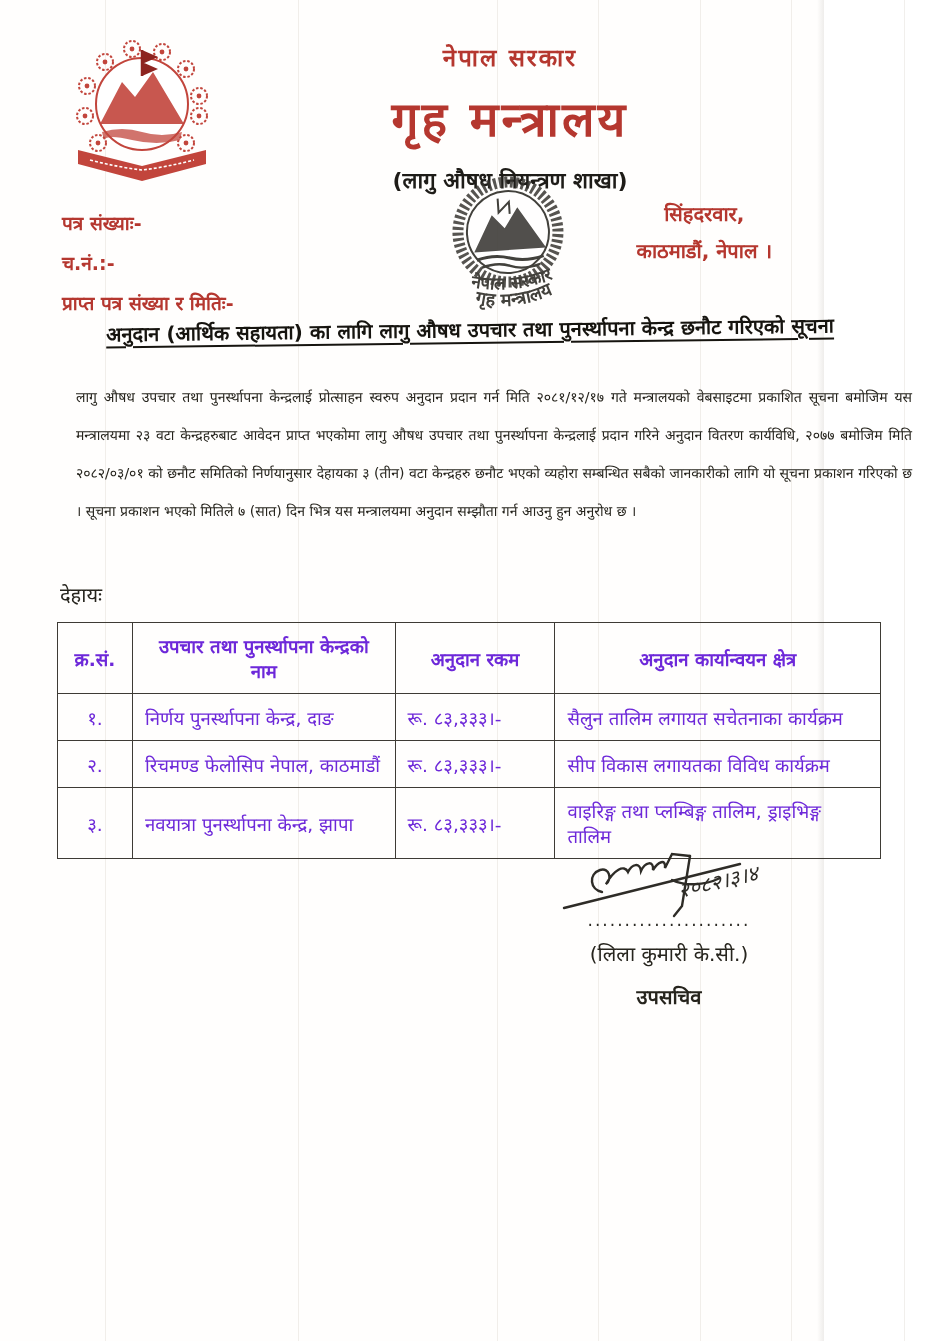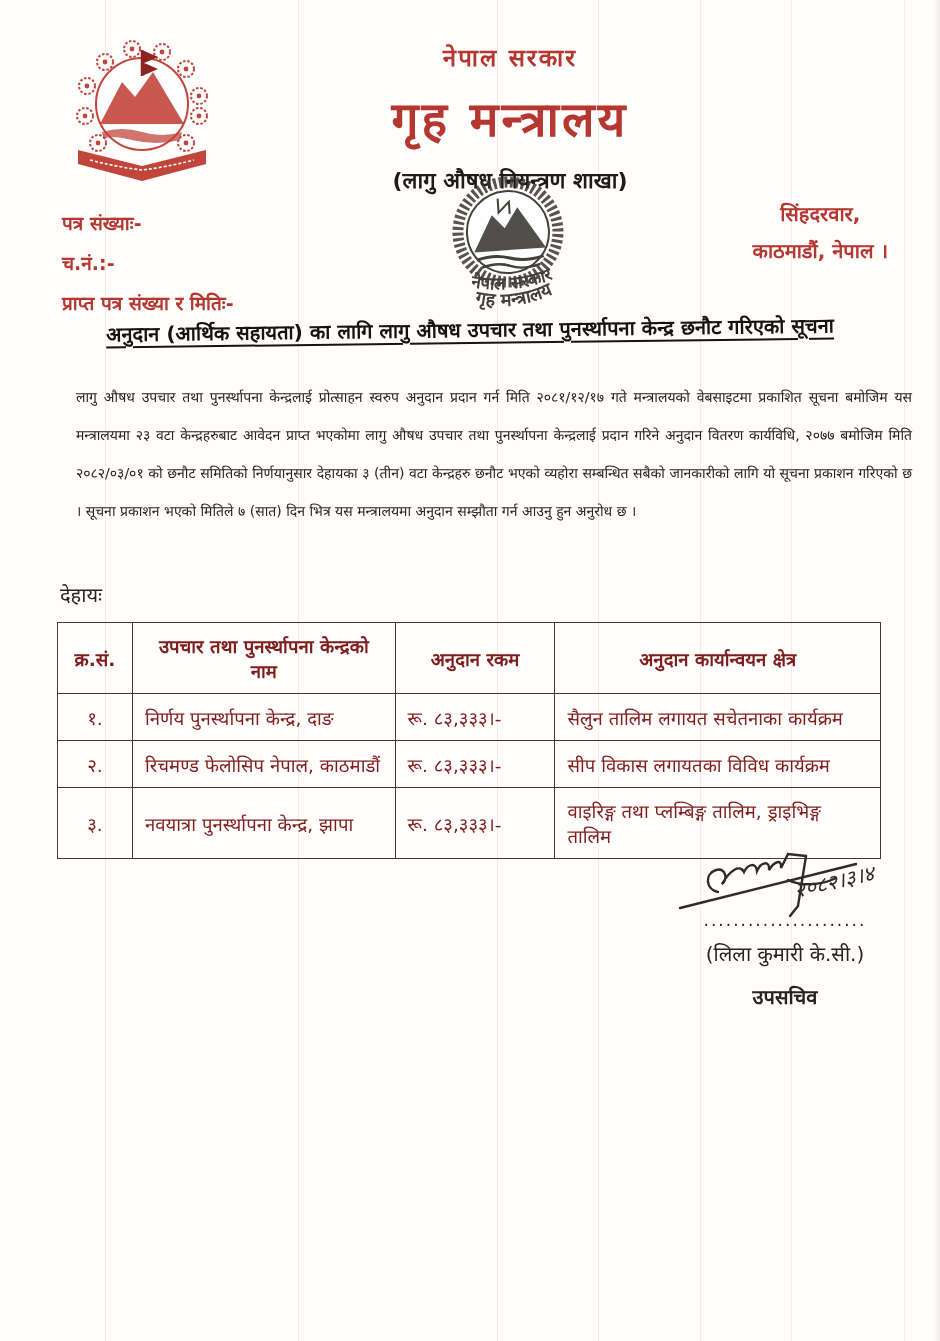--- a/index.html
+++ b/index.html
@@ -1,18 +1,18 @@
 <!DOCTYPE html>
 <html style="--red: #b5372f; --ink: #26241f; --stamp: #33312c;"><head>
 <meta charset="utf-8">
 <style>
   :root { --red:#b5372f; --ink:#26241f; --stamp:#33312c; }
   * { margin:0; padding:0; box-sizing:border-box; }
   body { width:940px; height:1341px; background:#ffffff; font-family:"DejaVu Sans", sans-serif; color:var(--ink); overflow:hidden; }
-  .page { position:relative; width:940px; height:1341px; background:#fffefd; }
+  .page { position:relative; width:824px; height:1341px; background:#fffefd; }
 
   
   .scan-line { position:absolute; top:0; bottom:0; width:1px; background:rgba(185,175,160,0.20); }
   .edge-shade { position:absolute; top:0; bottom:0; right:0; width:7px; background:linear-gradient(to right, rgba(0,0,0,0), rgba(120,115,105,0.12)); }
 
   
   .emblem { position:absolute; left:62px; top:36px; width:160px; height:152px; }
   .head-center { position:absolute; left:290px; top:40px; width:440px; text-align:center; }
   .gov-title { color:var(--red); font-size:24px; font-weight:bold; letter-spacing:2px; }
   .ministry { color:var(--red); font-size:48px; font-weight:bold; letter-spacing:3px; margin-top:12px; }
@@ -30,21 +30,21 @@
 
   
   .notice-title { position:absolute; left:50px; top:316px; width:840px; text-align:center; font-size:20px; font-weight:bold; color:#16140f;
     text-decoration:underline; text-decoration-thickness:2px; text-underline-offset:5px; transform:rotate(-0.7deg); }
 
   
   .body-par { position:absolute; left:76px; top:378px; width:836px; font-size:14px; line-height:38px; text-align:justify; color:#26241d; }
   .list-label { position:absolute; left:60px; top:581px; font-size:20px; color:#26241d; }
 
   
-  table.grant { position:absolute; left:57px; top:622px; width:824px; border-collapse:collapse; font-size:18.5px; color:#7f1d1d; }
+  table.grant { position:absolute; left:57px; top:622px; width:824px; border-collapse:collapse; font-size:18.5px; color:#6d28d9; }
   table.grant th, table.grant td { border:1.6px solid #3e3b35; padding:10px 12px; }
   table.grant th { font-weight:bold; text-align:center; height:50px; }
   table.grant td { height:47px; text-align:left; }
   table.grant td.sn { text-align:center; width:75px; }
   .col-name { width:263px; }
   .col-amt { width:160px; }
   .col-area { width:326px; }
 
   
   .sig-block { position:absolute; right:30px; top:846px; width:250px; text-align:center; }

